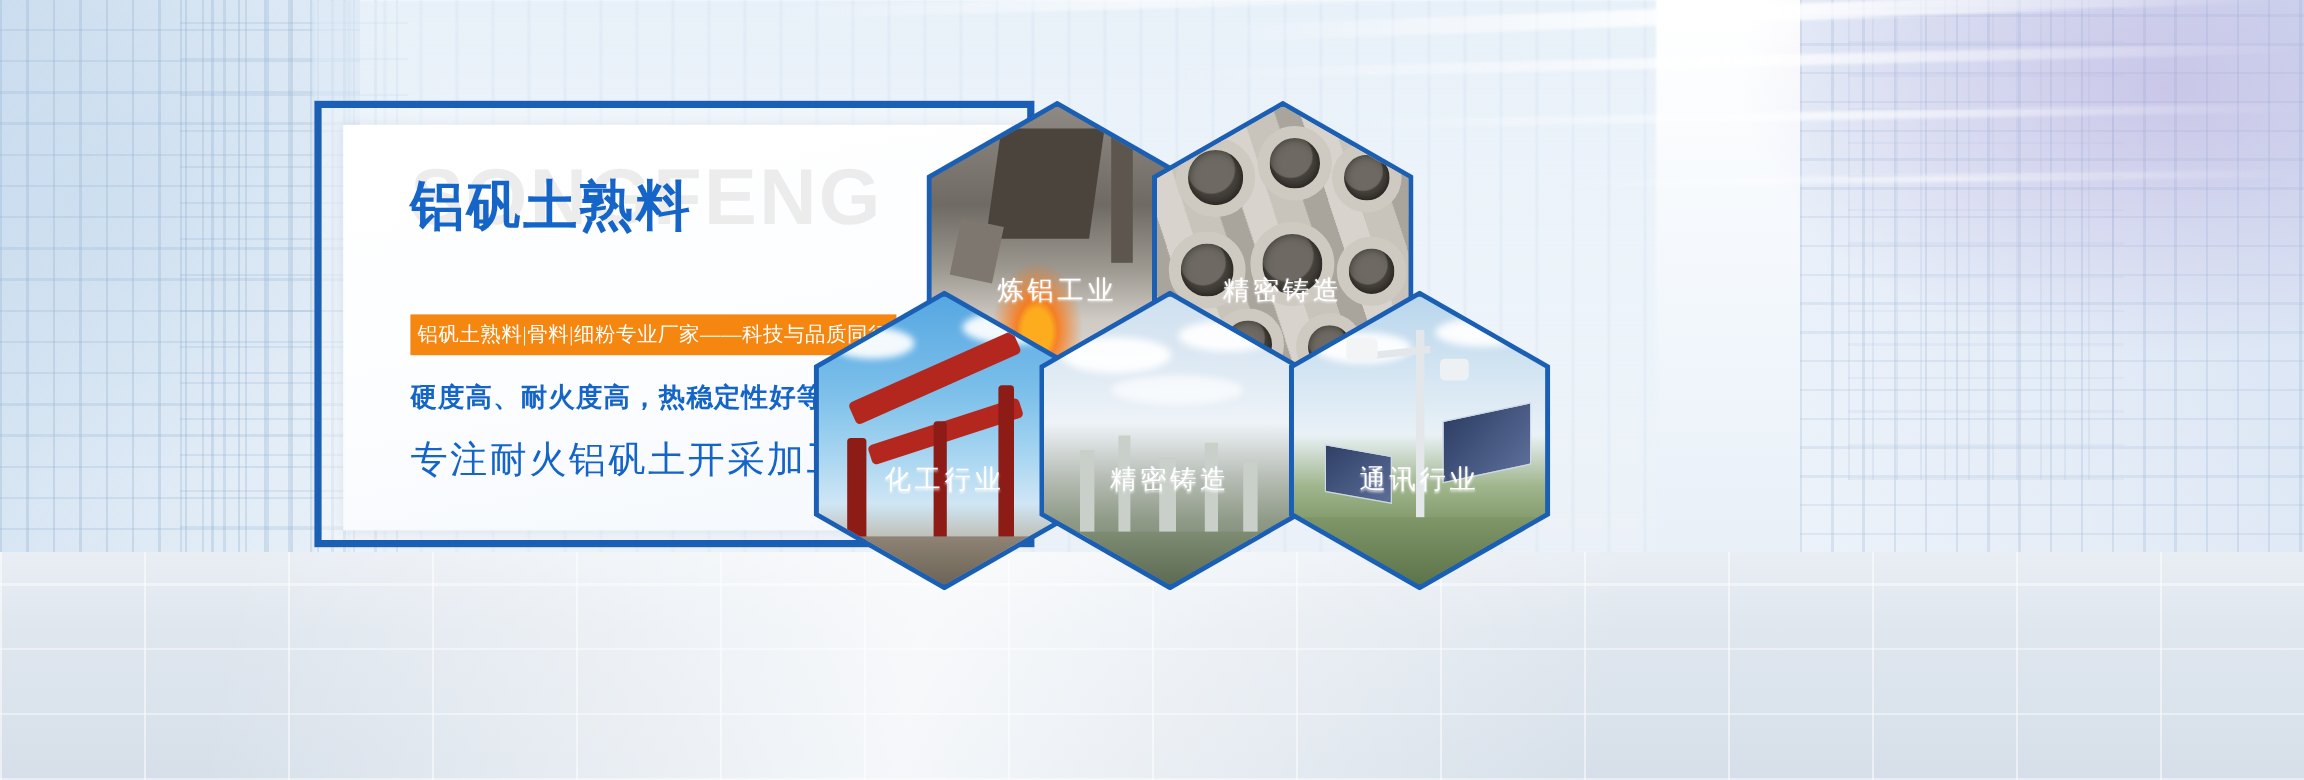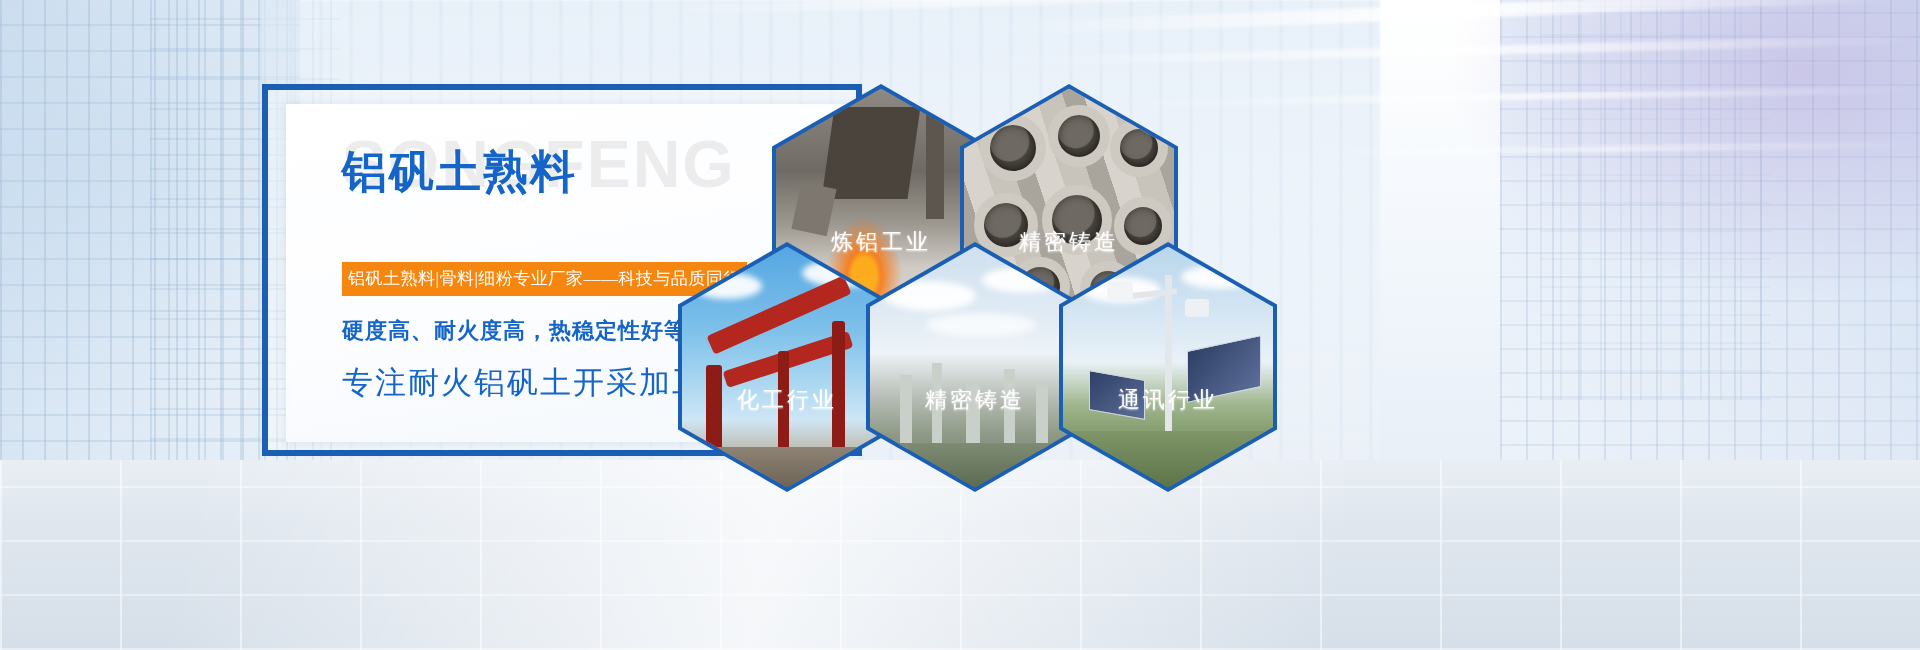--- a/index.html
+++ b/index.html
@@ -148,21 +148,21 @@
     letter-spacing:3px; text-shadow:0 1px 2px rgba(255,255,255,.75);
     font-family:"Liberation Serif","DejaVu Serif",serif;
   }
 
   
   .h1 { left:106px;  top:0px;   }
   .h2 { left:294px;  top:0px;padding-left:40px;   }
   .h3 { left:482px;  top:0px;   }
   .h4 { left:12px;   top:158px; }
   .h5 { left:200px;  top:158px; }
-  .h6 { left:393px;  top:158px; }
+  .h6 { left:408px;  top:158px; }
 
   
   .ph-smelt {
     background:
       radial-gradient(ellipse at 42% 78%, rgba(255,170,20,.95) 0 7%, rgba(255,110,0,.8) 10%, rgba(255,90,0,0) 22%),
       linear-gradient(180deg,#8e8a83 0%,#6f6a63 34%,#9c978f 56%,#cfcac3 74%,#e4e1dc 100%),
       repeating-linear-gradient(88deg, rgba(0,0,0,.14) 0 3px, rgba(0,0,0,0) 3px 18px);
   }
   .ph-smelt .blk { position:absolute; background:#4b443c; }
   .ph-cast {

